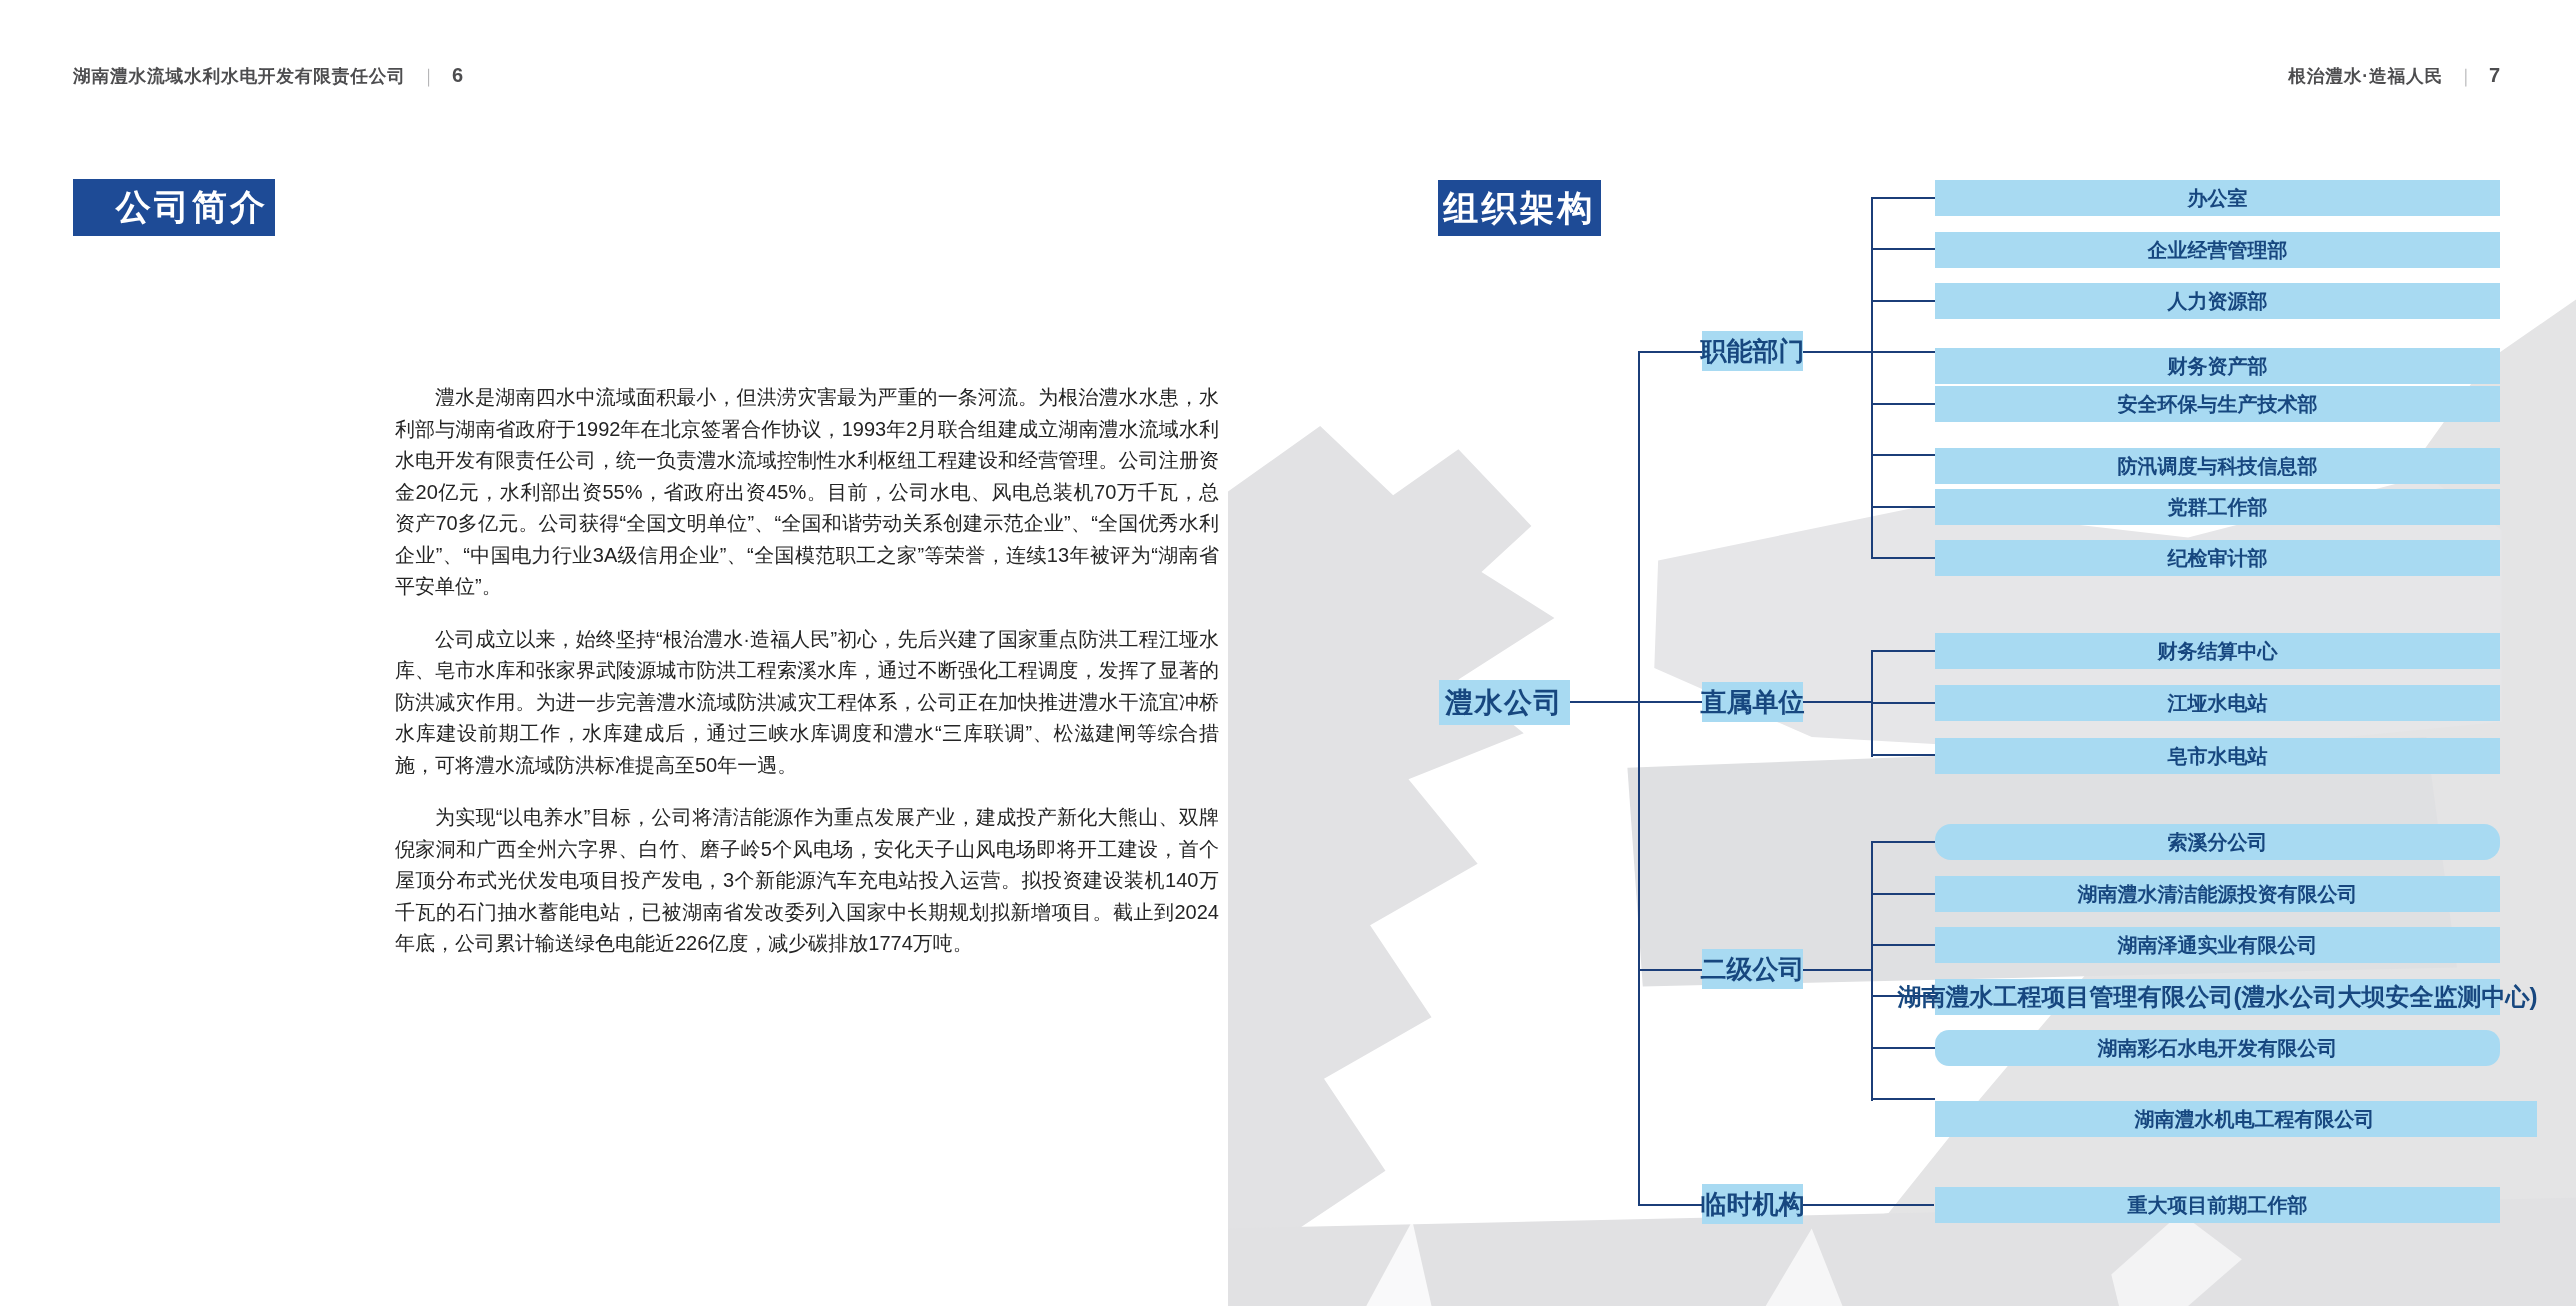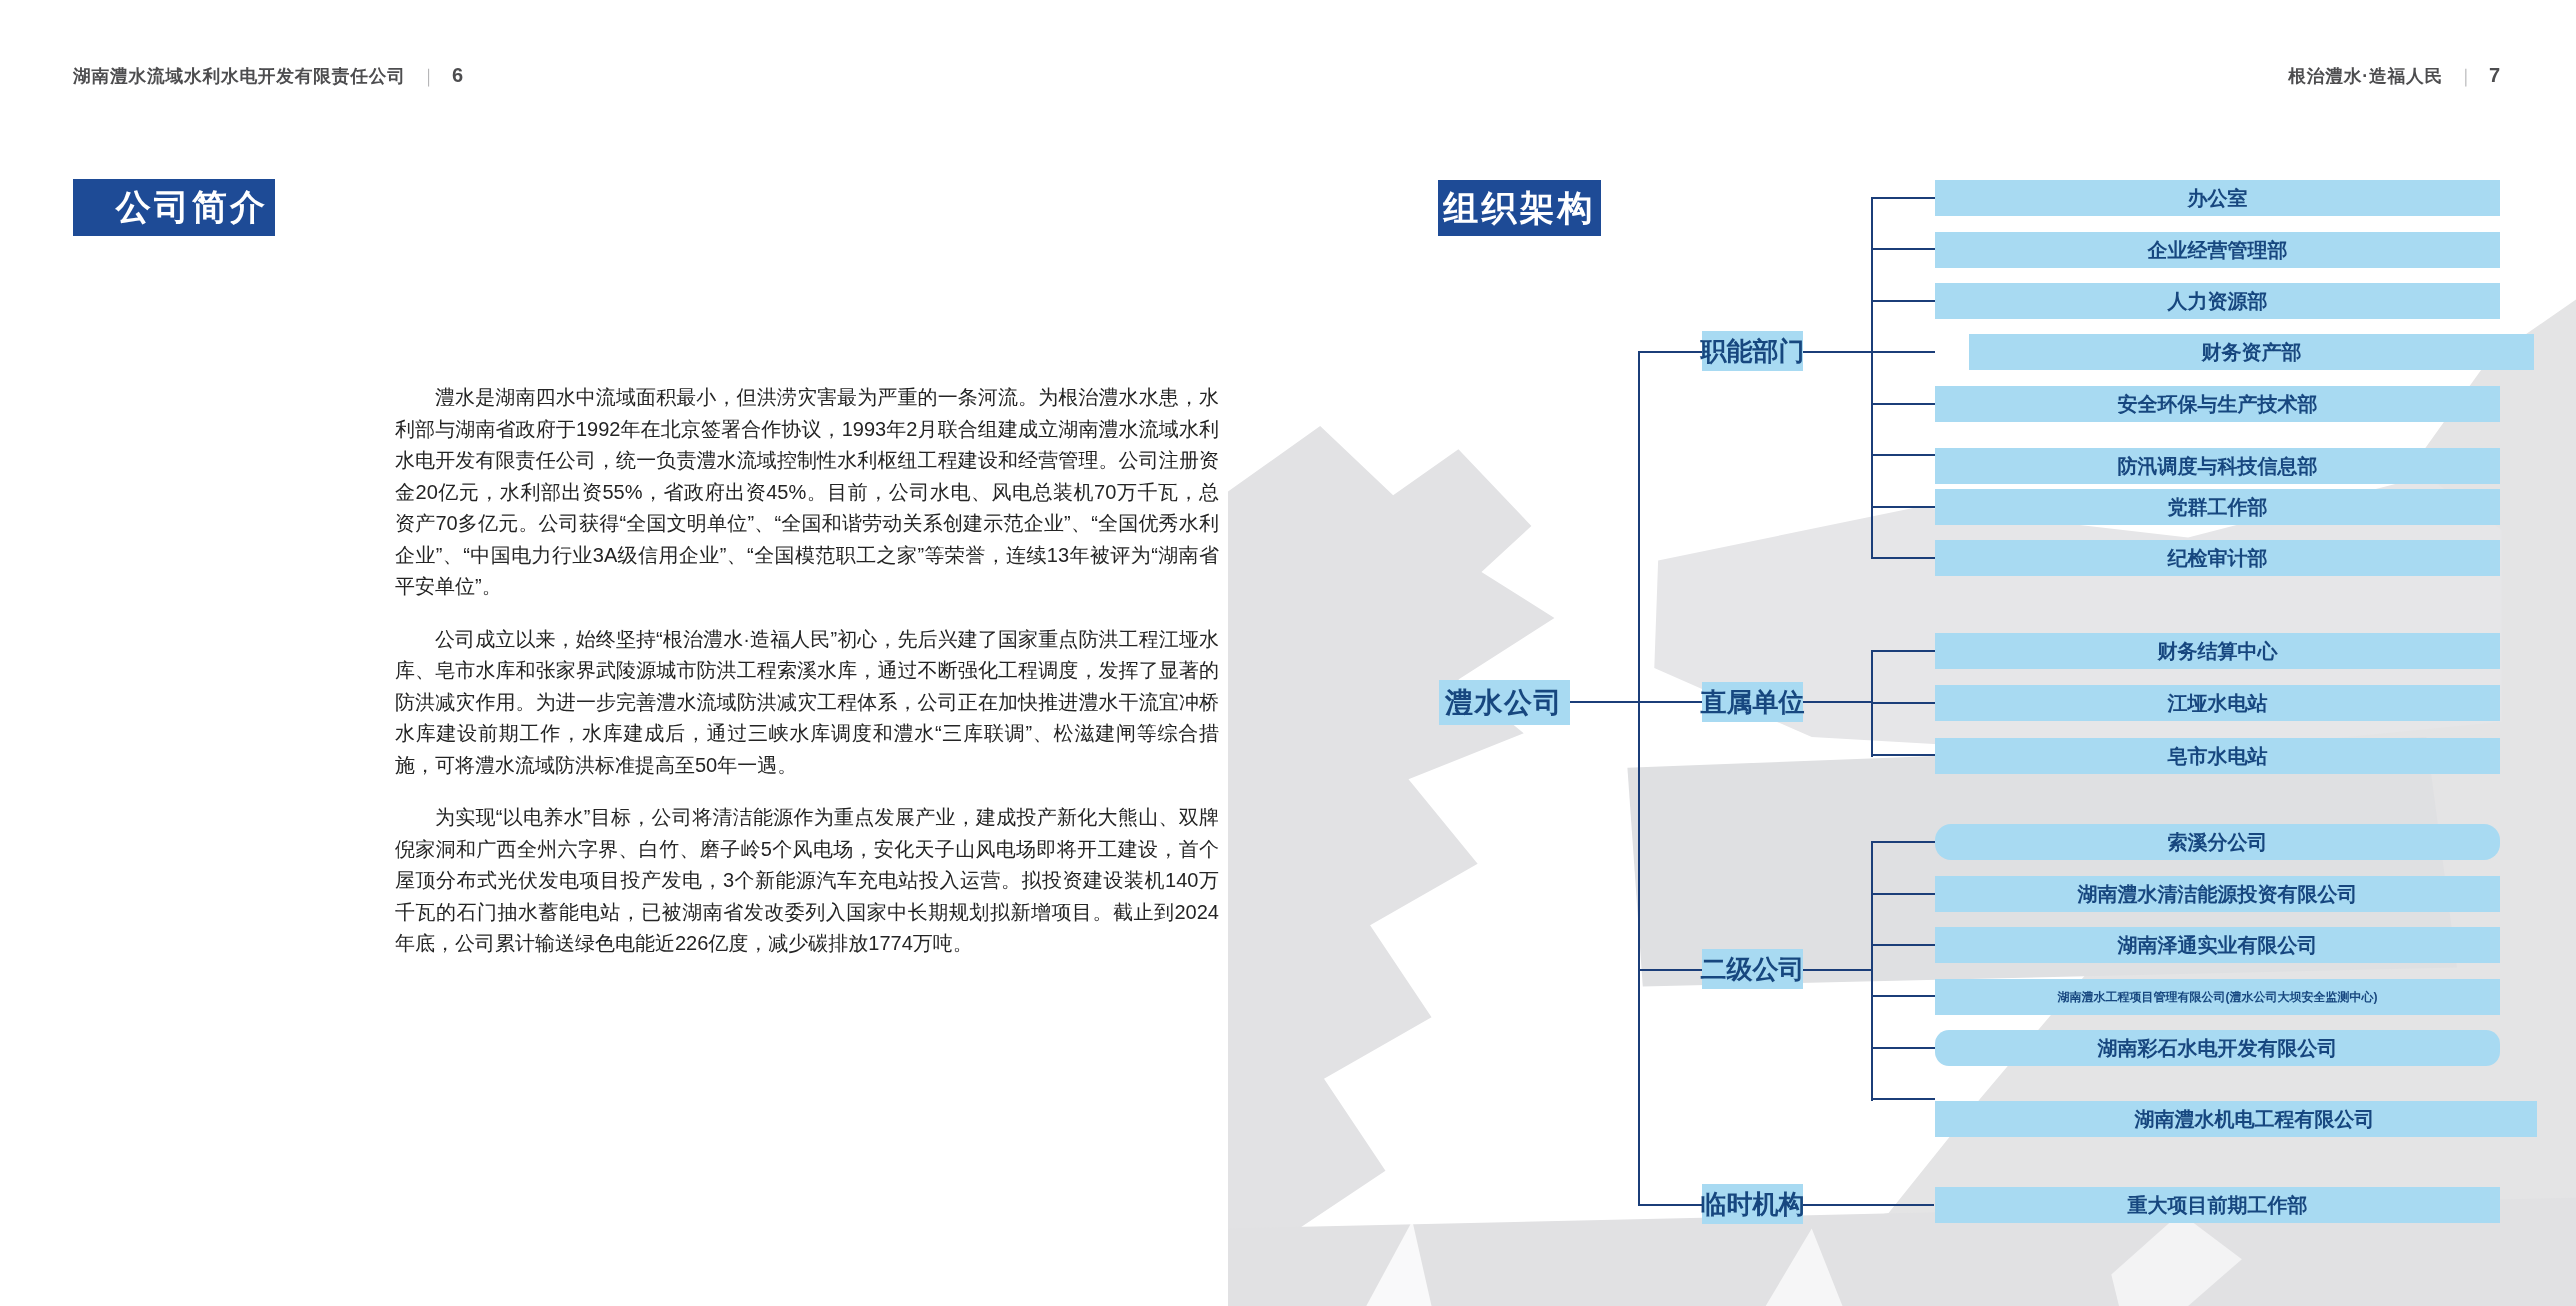--- a/index.html
+++ b/index.html
@@ -116,34 +116,34 @@
     <div class="node root" style="top:503px;">澧水公司</div>
 
     <div class="node cat" style="top:154px;">职能部门</div>
     <div class="node cat" style="top:505px;">直属单位</div>
     <div class="node cat" style="top:772px;">二级公司</div>
     <div class="node cat" style="top:1007px;">临时机构</div>
 
     <div class="node bar" style="top:3.1px;">办公室</div>
     <div class="node bar" style="top:55px;">企业经营管理部</div>
     <div class="node bar" style="top:106px;">人力资源部</div>
-    <div class="node bar" style="top:157px;margin-left:34px;">财务资产部</div>
+    <div class="node bar" style="top:171px;">财务资产部</div>
     <div class="node bar" style="top:209px;">安全环保与生产技术部</div>
     <div class="node bar" style="top:271px;">防汛调度与科技信息部</div>
     <div class="node bar" style="top:312px;">党群工作部</div>
     <div class="node bar" style="top:363px;">纪检审计部</div>
 
     <div class="node bar" style="top:456px;">财务结算中心</div>
     <div class="node bar" style="top:508px;">江垭水电站</div>
     <div class="node bar" style="top:561px;">皂市水电站</div>
 
     <div class="node bar" style="top:647px;border-radius:16px;">索溪分公司</div>
     <div class="node bar" style="top:699px;">湖南澧水清洁能源投资有限公司</div>
     <div class="node bar" style="top:750px;">湖南泽通实业有限公司</div>
-    <div class="node bar" style="top:802px;font-size:12px;">湖南澧水工程项目管理有限公司(澧水公司大坝安全监测中心)</div>
+    <div class="node bar" style="top:802px;font-size:24px;">湖南澧水工程项目管理有限公司(澧水公司大坝安全监测中心)</div>
     <div class="node bar" style="top:853px;border-radius:14px;">湖南彩石水电开发有限公司</div>
     <div class="node bar" style="top:924px;padding-left:37px;">湖南澧水机电工程有限公司</div>
 
     <div class="node bar" style="top:1010px;">重大项目前期工作部</div>
   </div>
 
 </div>
 
 
 </body></html>

